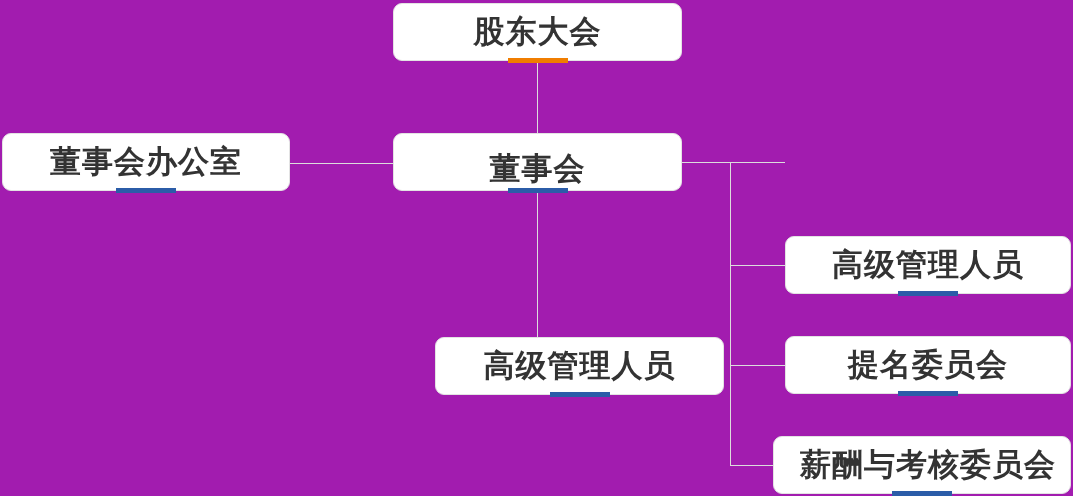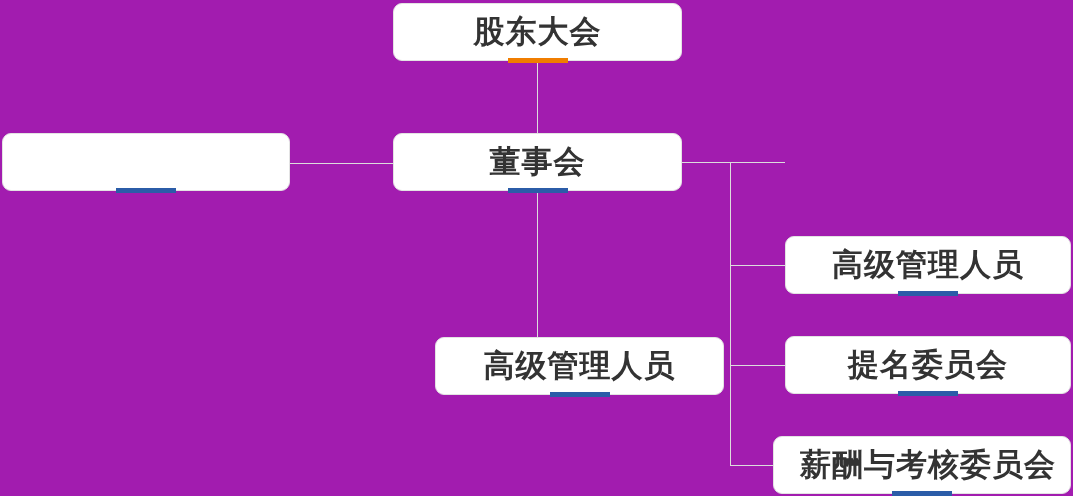--- a/index.html
+++ b/index.html
@@ -54,24 +54,25 @@
   <div class="line hline" style="left:730px;top:265px;width:55px;"></div>
   <div class="line hline" style="left:730px;top:365px;width:55px;"></div>
   <div class="line hline" style="left:730px;top:465px;width:55px;"></div>
 
   <div class="node" style="left:393px;top:3px;width:287px;">
     <span>股东大会</span>
     <span class="accent orange"></span>
   </div>
 
   <div class="node" style="left:2px;top:133px;width:286px;">
+    <span>董事会办公室</span>
     <span class="accent"></span>
   </div>
 
-  <div class="node" style="left:393px;top:133px;width:287px;">
+  <div class="node" style="left:393px;top:133px;width:287px;align-items:flex-end;">
     <span>董事会</span>
     <span class="accent"></span>
   </div>
 
   <div class="node" style="left:393px;top:337px;width:287px;margin-left:42px;">
     <span>高级管理人员</span>
     <span class="accent"></span>
   </div>
 
 

